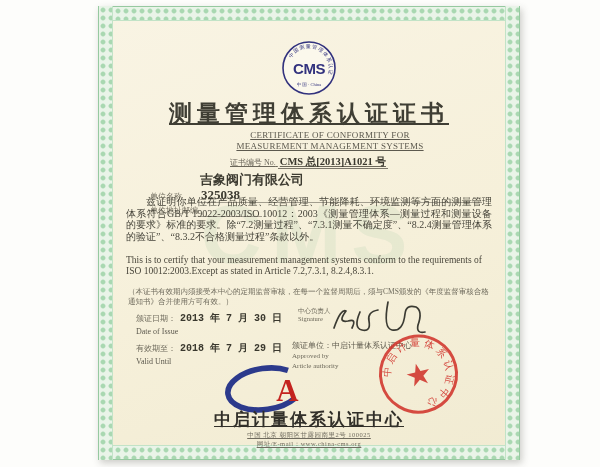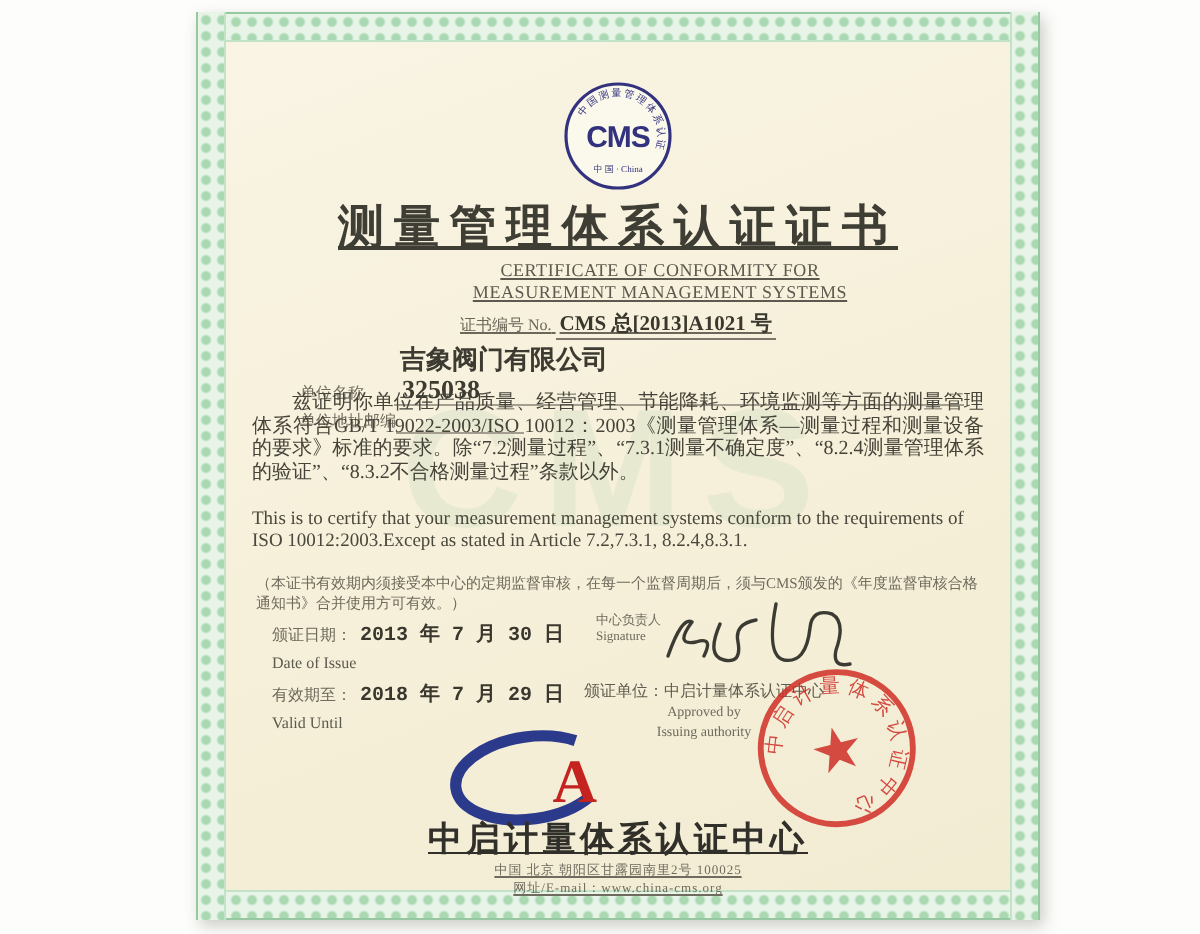--- a/index.html
+++ b/index.html
@@ -81,21 +81,21 @@
   .issue { left:38px; top:301px; }
   .valid { left:38px; top:331px; }
   .dline .lab { font-size:8px; color:#6e6a5c; }
   .dline .dt  { font-size:10px; font-weight:bold; color:#3a382e;font-family:Liberation Mono, monospace; }
   .dline .en  { font-size:8px; color:#5c594e; margin-top:2px; }
 
   .sig-block { left:200px; top:301px; font-size:6.5px; line-height:8px; color:#6e6a5c; }
   .sig-svg { left:228px; top:288px; }
 
   .approved { left:194px; top:335px; font-size:8px; color:#5f5b4e; line-height:10px; }
-  .approved .en { font-size:7px; color:#6e6a5c;text-align:center; }
+  .approved .en { font-size:7px; color:#6e6a5c; }
 
   .seal { left:278px; top:325px; transform:rotate(-14deg); opacity:0.93; }
   .crescent { left:124px; top:348px; }
 
   .footer-org {
     top:402px; font-family:"Liberation Sans",sans-serif;
     font-size:17px; font-weight:bold; color:#312f29; letter-spacing:2px;
   }
   .footer-addr { top:425px; font-size:6.5px; color:#6f6b5e; letter-spacing:0.5px; }
   .footer-web  { top:434px; font-size:6.5px; color:#6f6b5e; letter-spacing:0.5px; }
@@ -176,21 +176,21 @@
       <div>
         <span class="lab">有效期至：</span>
         <span class="dt">2018 年 7 月 29 日</span>
       </div>
       <div class="en">Valid Until</div>
     </div>
 
     <div class="abs approved">
       <div>颁证单位：中启计量体系认证中心</div>
       <div class="en">Approved by</div>
-      <div class="en">Issuing authority</div>
+      <div class="en">Article authority</div>
     </div>
 
     <div class="abs seal">
       <svg width="86" height="86" viewBox="0 0 86 86" xmlns="http://www.w3.org/2000/svg">
         <circle cx="43" cy="43" r="38" fill="none" stroke="#cf2b24" stroke-width="3" opacity="0.9"></circle>
         <defs>
           <path id="sealArc" d="M 43,43 m -28,0 a 28,28 0 1,1 56,0 a 28,28 0 1,1 -56,0"></path>
         </defs>
         <text font-size="10" fill="#cf2b24" letter-spacing="3" opacity="0.9">
           <textPath href="#sealArc" startOffset="2%">中启计量体系认证中心</textPath>

